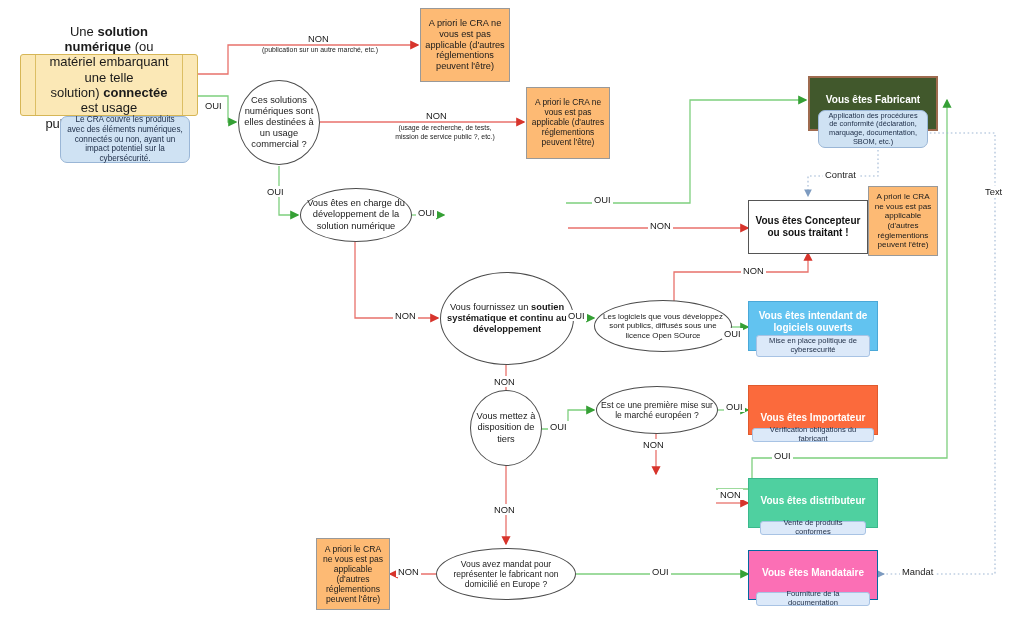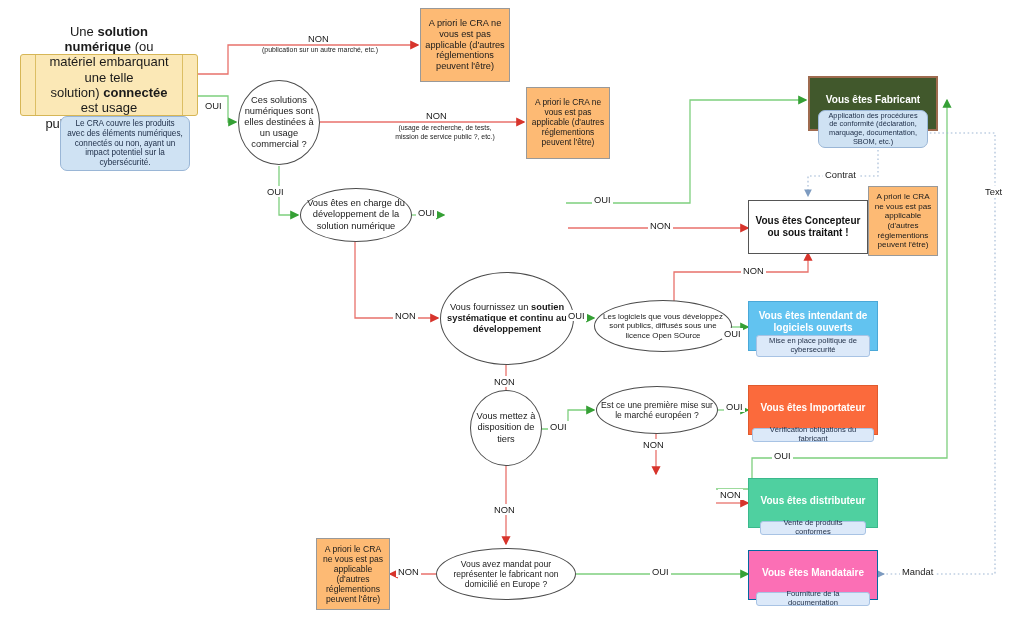--- a/index.html
+++ b/index.html
@@ -136,21 +136,21 @@
 
   <div class="node start" style="left:20px;top:54px;width:178px;height:62px;border-radius:3px;">
     <span class="txt">
       <span>Une </span><b>solution numérique</b><span> (ou</span><br>
       <span>matériel embarquant une telle</span><br>
       <span>solution) </span><b>connectée</b><span> est usage</span><br>
       <span>publiée sur le </span><b>marché européen</b><span> ?</span>
     </span>
   </div>
 
-  <div class="node note" style="left:60px;top:116px;width:130px;height:55px;">
+  <div class="node note" style="left:60px;top:116px;width:130px;height:47px;">
     <span class="txt">Le CRA couvre les produits avec des éléments numériques, connectés ou non, ayant un impact potentiel sur la cybersécurité.</span>
   </div>
 
   <div class="node grey" style="left:420px;top:8px;width:90px;height:74px;">
     <span class="txt">A priori le CRA ne vous est pas applicable (d'autres réglementions peuvent l'être)</span>
   </div>
 
   <div class="node grey" style="left:526px;top:87px;width:84px;height:72px;font-size:8.4px;">
     <span class="txt">A priori le CRA ne vous est pas applicable (d'autres réglementions peuvent l'être)</span>
   </div>
@@ -206,21 +206,21 @@
     <span class="txt">Vous êtes Concepteur ou sous traitant !</span>
   </div>
 
   <div class="node resbox intendant" style="left:748px;top:301px;width:130px;height:50px;align-items:flex-start;padding-top:8px;">
     <span class="txt">Vous êtes intendant de logiciels ouverts</span>
   </div>
   <div class="node subnote" style="left:756px;top:335px;width:114px;height:22px;">
     <span class="txt">Mise en place politique de cybersecurité</span>
   </div>
 
-  <div class="node resbox importateur" style="left:748px;top:385px;width:130px;height:50px;align-items:flex-start;padding-top:16px;">
+  <div class="node resbox importateur" style="left:748px;top:385px;width:130px;height:50px;align-items:center;padding-top:16px;">
     <span class="txt">Vous êtes Importateur</span>
   </div>
   <div class="node subnote" style="left:752px;top:428px;width:122px;height:14px;">
     <span class="txt">Vérification obligations du fabricant</span>
   </div>
 
   <div class="node resbox distributeur" style="left:748px;top:478px;width:130px;height:50px;align-items:flex-start;padding-top:16px;">
     <span class="txt">Vous êtes distributeur</span>
   </div>
   <div class="node subnote" style="left:760px;top:521px;width:106px;height:14px;">

